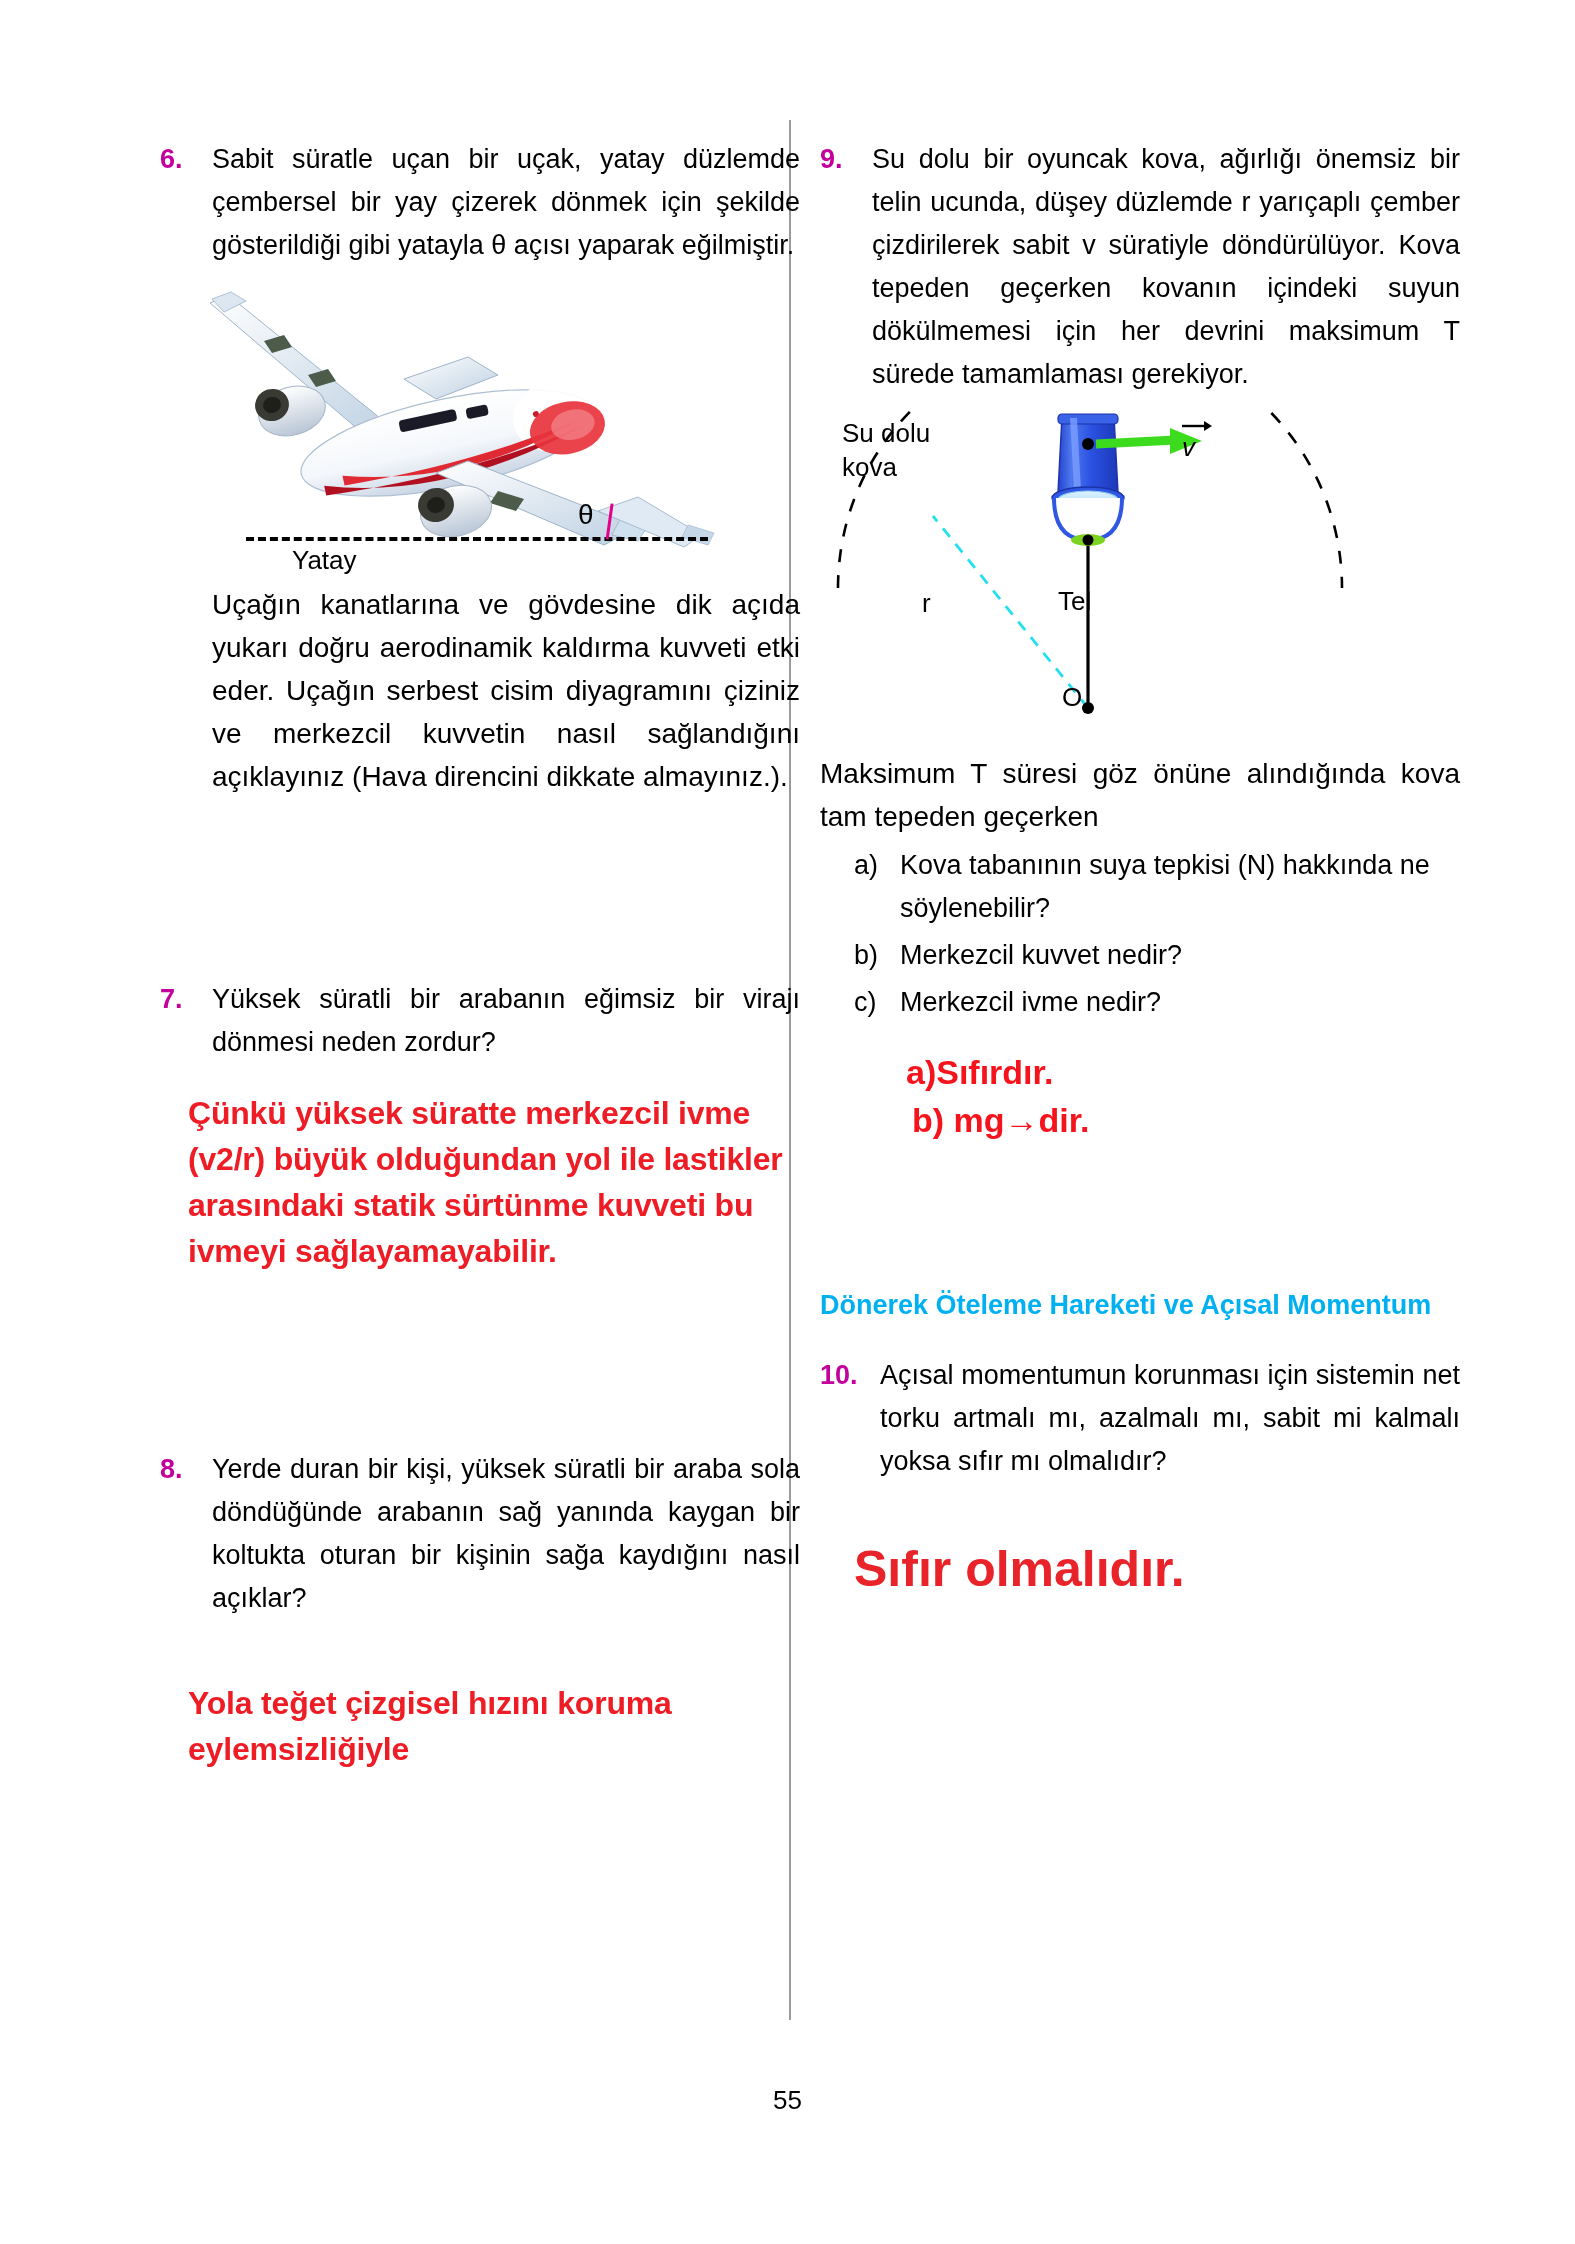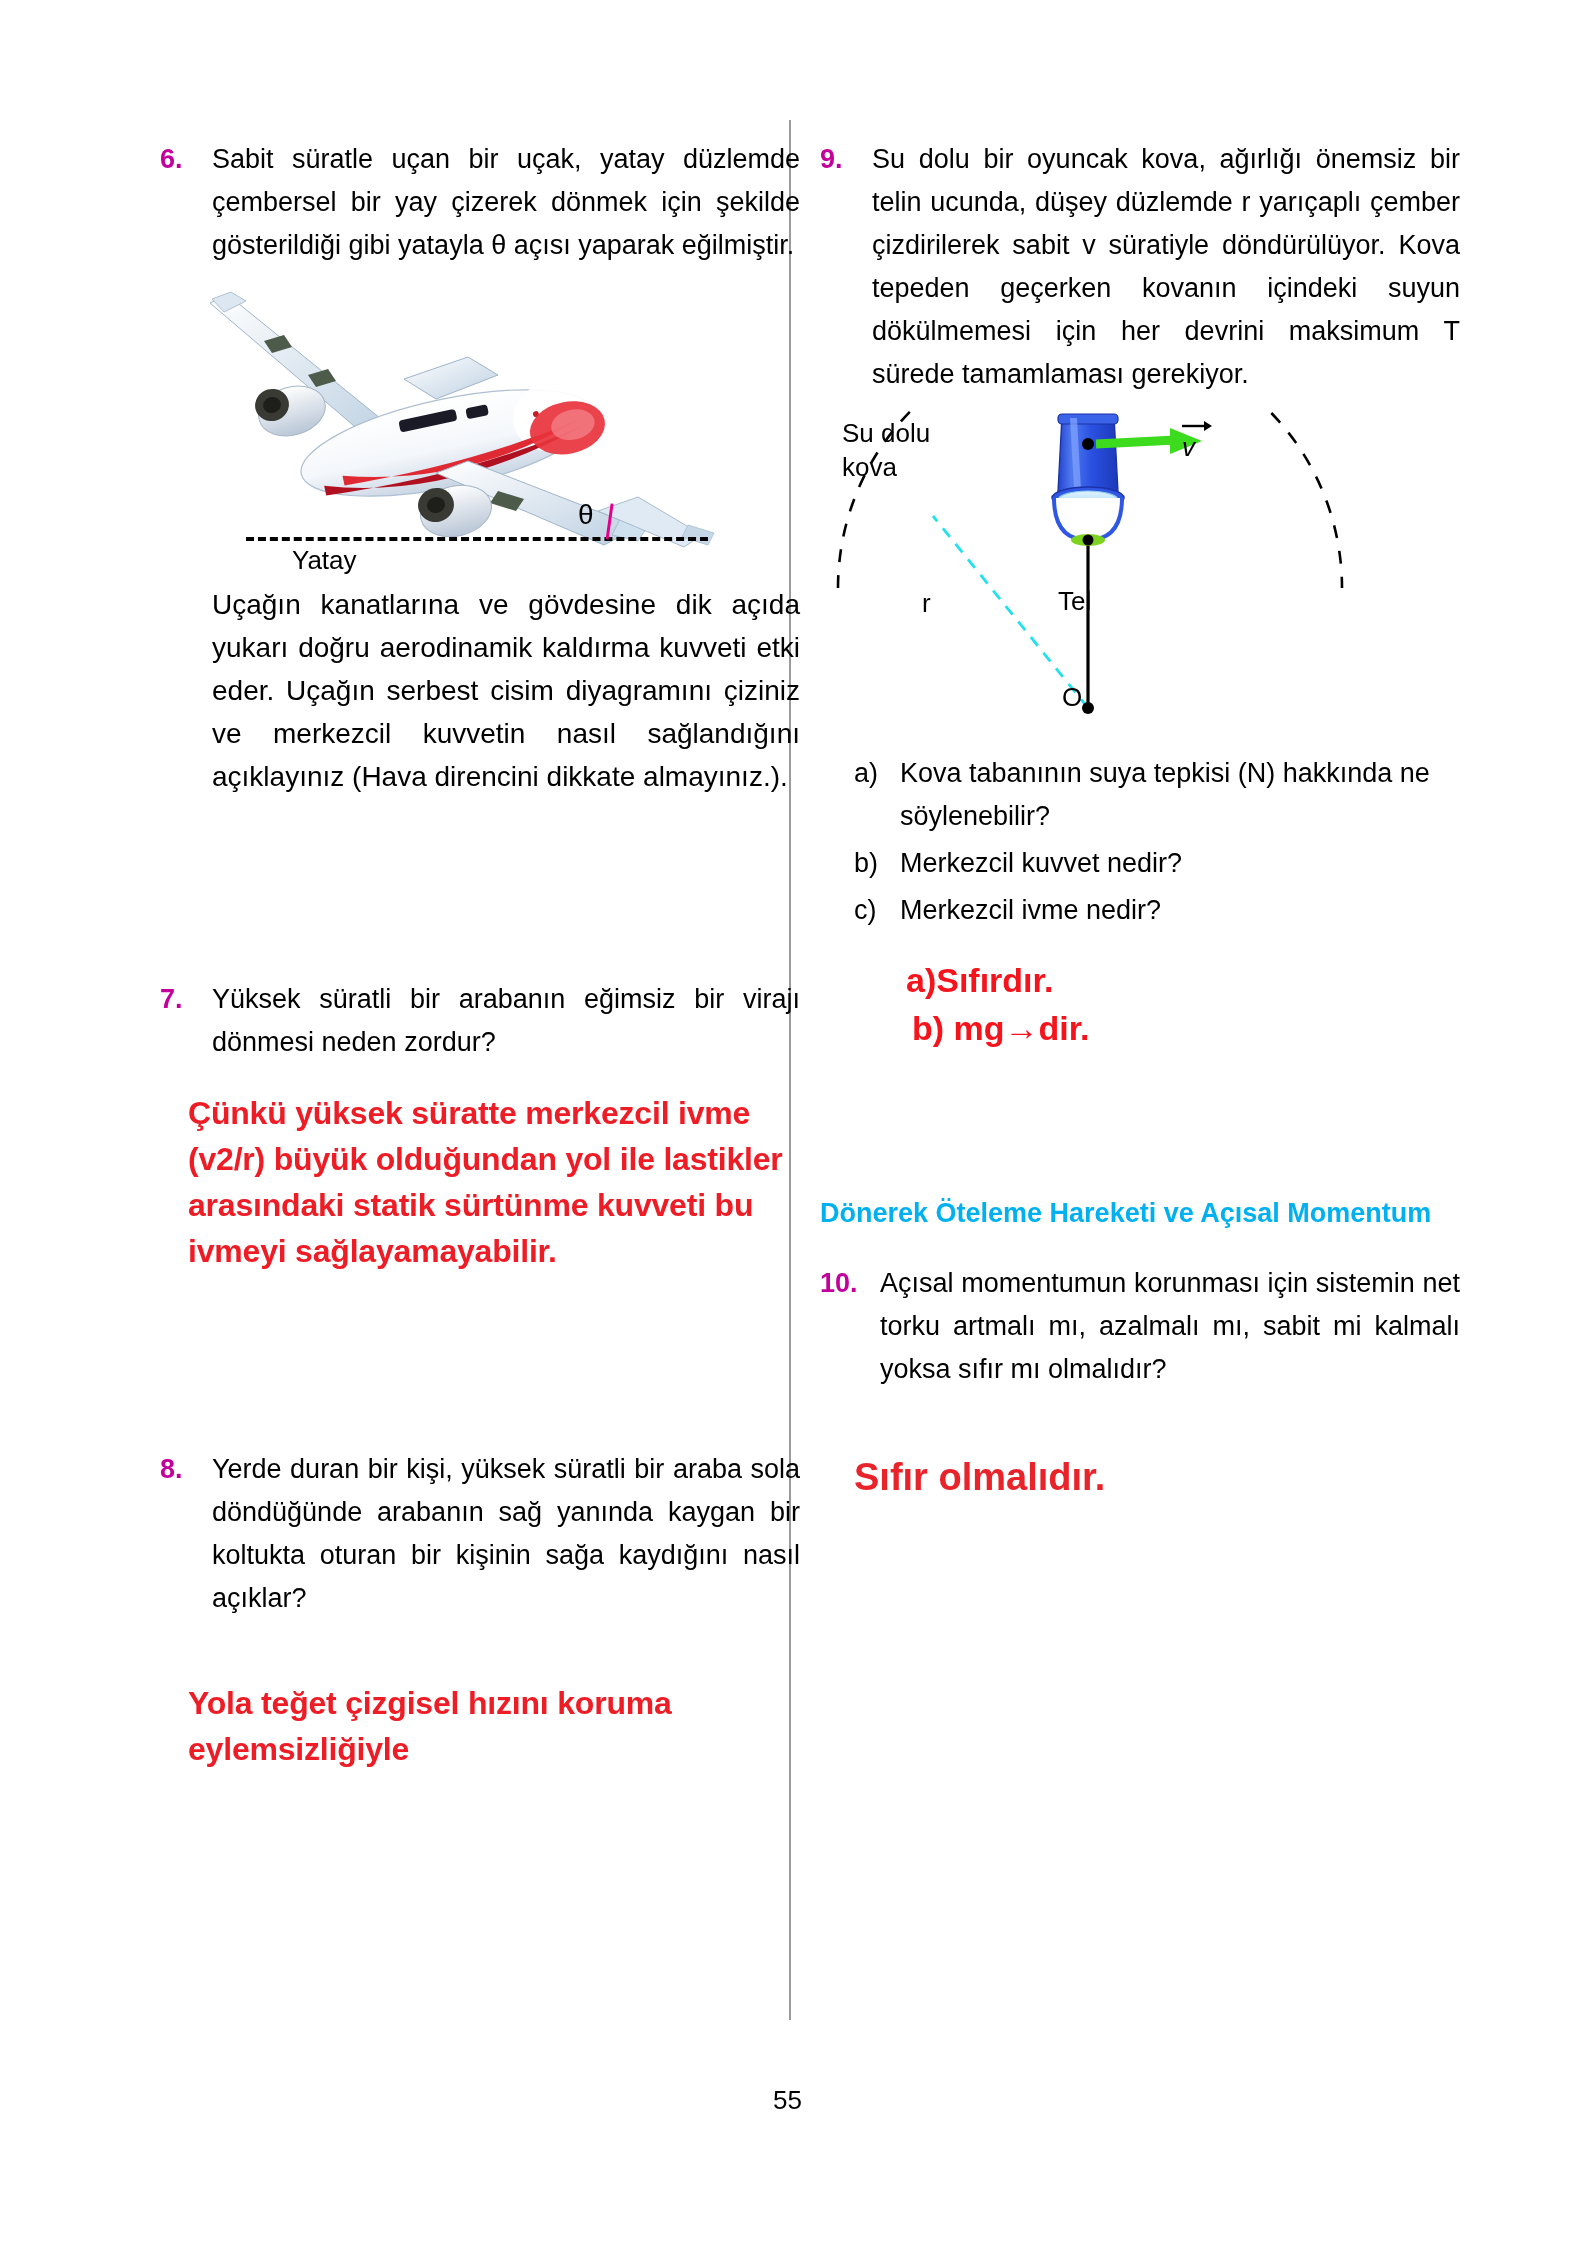--- a/index.html
+++ b/index.html
@@ -86,21 +86,21 @@
   .answer-red {
     color: #ee1c25;
     font-weight: bold;
     font-size: 32px;
     line-height: 46px;
     letter-spacing: -0.2px;
   }
   .answer-red-lg {
     color: #e8232a;
     font-weight: bold;
-    font-size: 38px;
+    font-size: 50px;
     line-height: 52px;
   }
   .answer-red-abc {
     color: #f5131c;
     font-weight: bold;
     font-size: 34px;
     line-height: 48px;
   }
 
   
@@ -353,20 +353,21 @@
       </svg>
 
       <div class="lbl lbl-sudolu">Su dolu
 kova</div>
       <div class="lbl lbl-v">v</div>
       <div class="lbl lbl-r">r</div>
       <div class="lbl lbl-tel">Tel</div>
       <div class="lbl lbl-o">O</div>
     </div>
 
+    <p class="para">Maksimum T süresi göz önüne alındığında kova tam tepeden geçerken</p>
 
     <div class="sub">
       <div class="sub-label">a)</div>
       <div class="sub-text">Kova tabanının suya tepkisi (N) hakkında ne söylenebilir?</div>
     </div>
     <div class="sub">
       <div class="sub-label">b)</div>
       <div class="sub-text">Merkezcil kuvvet nedir?</div>
     </div>
     <div class="sub">

